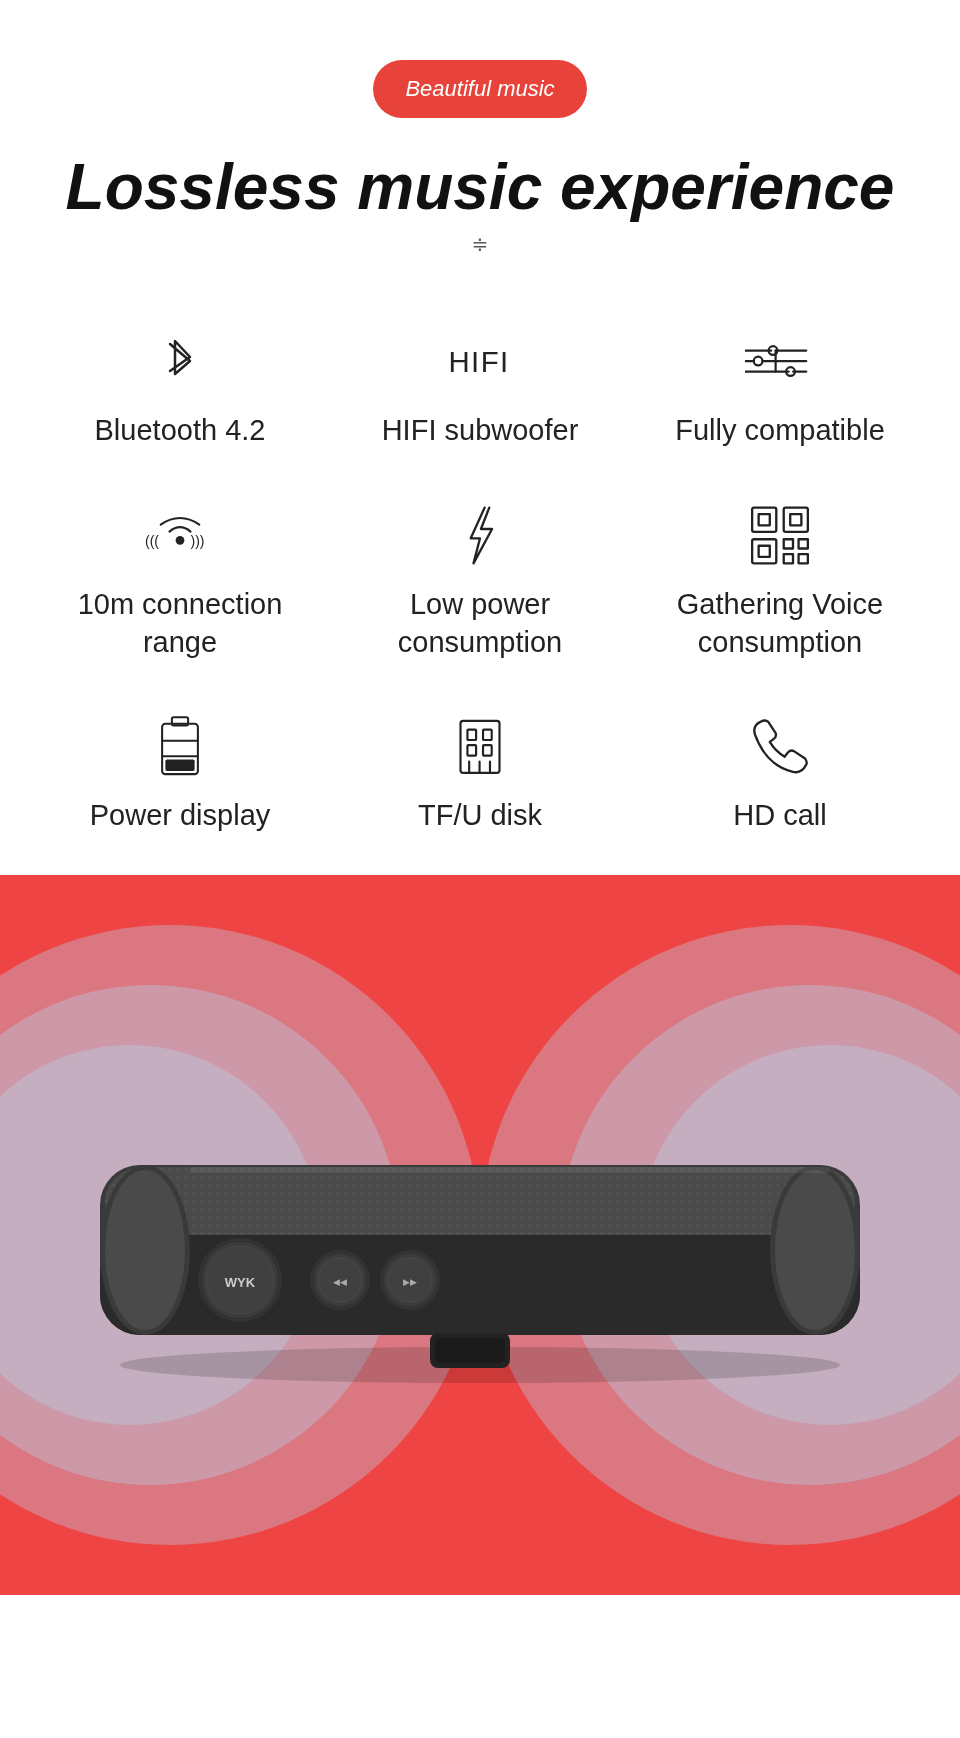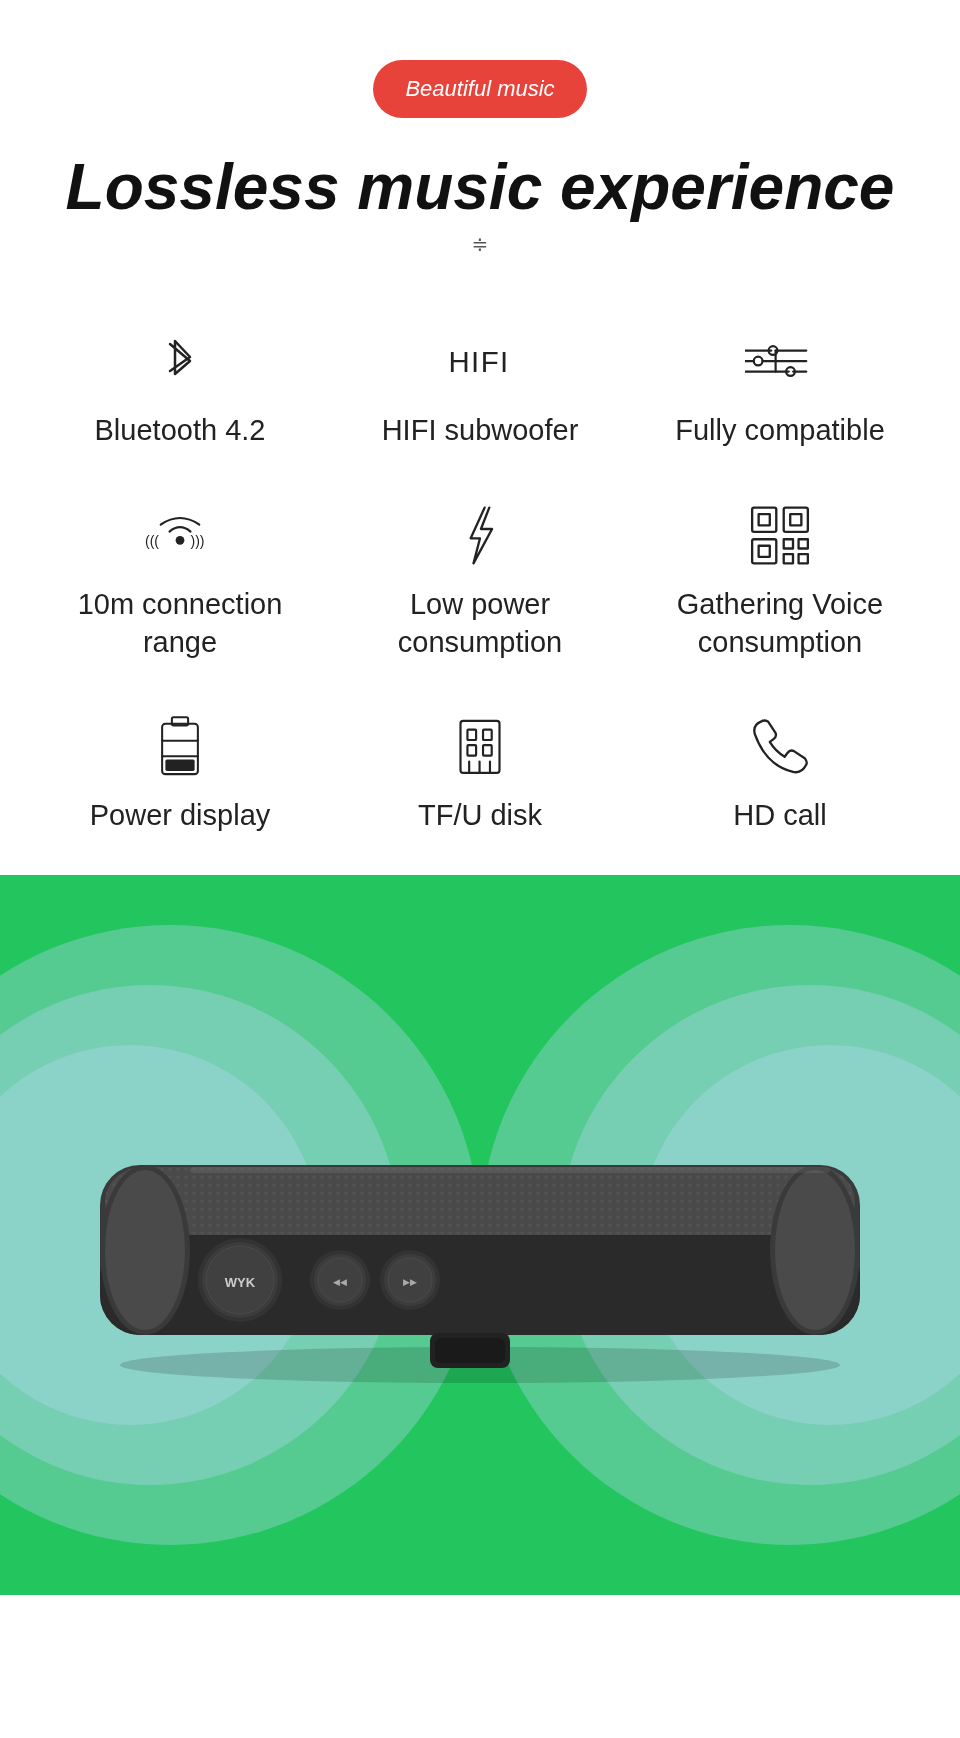--- a/index.html
+++ b/index.html
@@ -86,21 +86,21 @@
     .feature-label {
       font-size: 29px;
       color: #222;
       font-weight: 400;
       line-height: 1.3;
     }
 
     
     .speaker-section {
       position: relative;
-      background: #22c55e;
+      background: #ef4444;
       width: 960px;
       height: 720px;
       overflow: hidden;
       display: flex;
       align-items: center;
       justify-content: center;
     }
 
     
     .waves-container {

